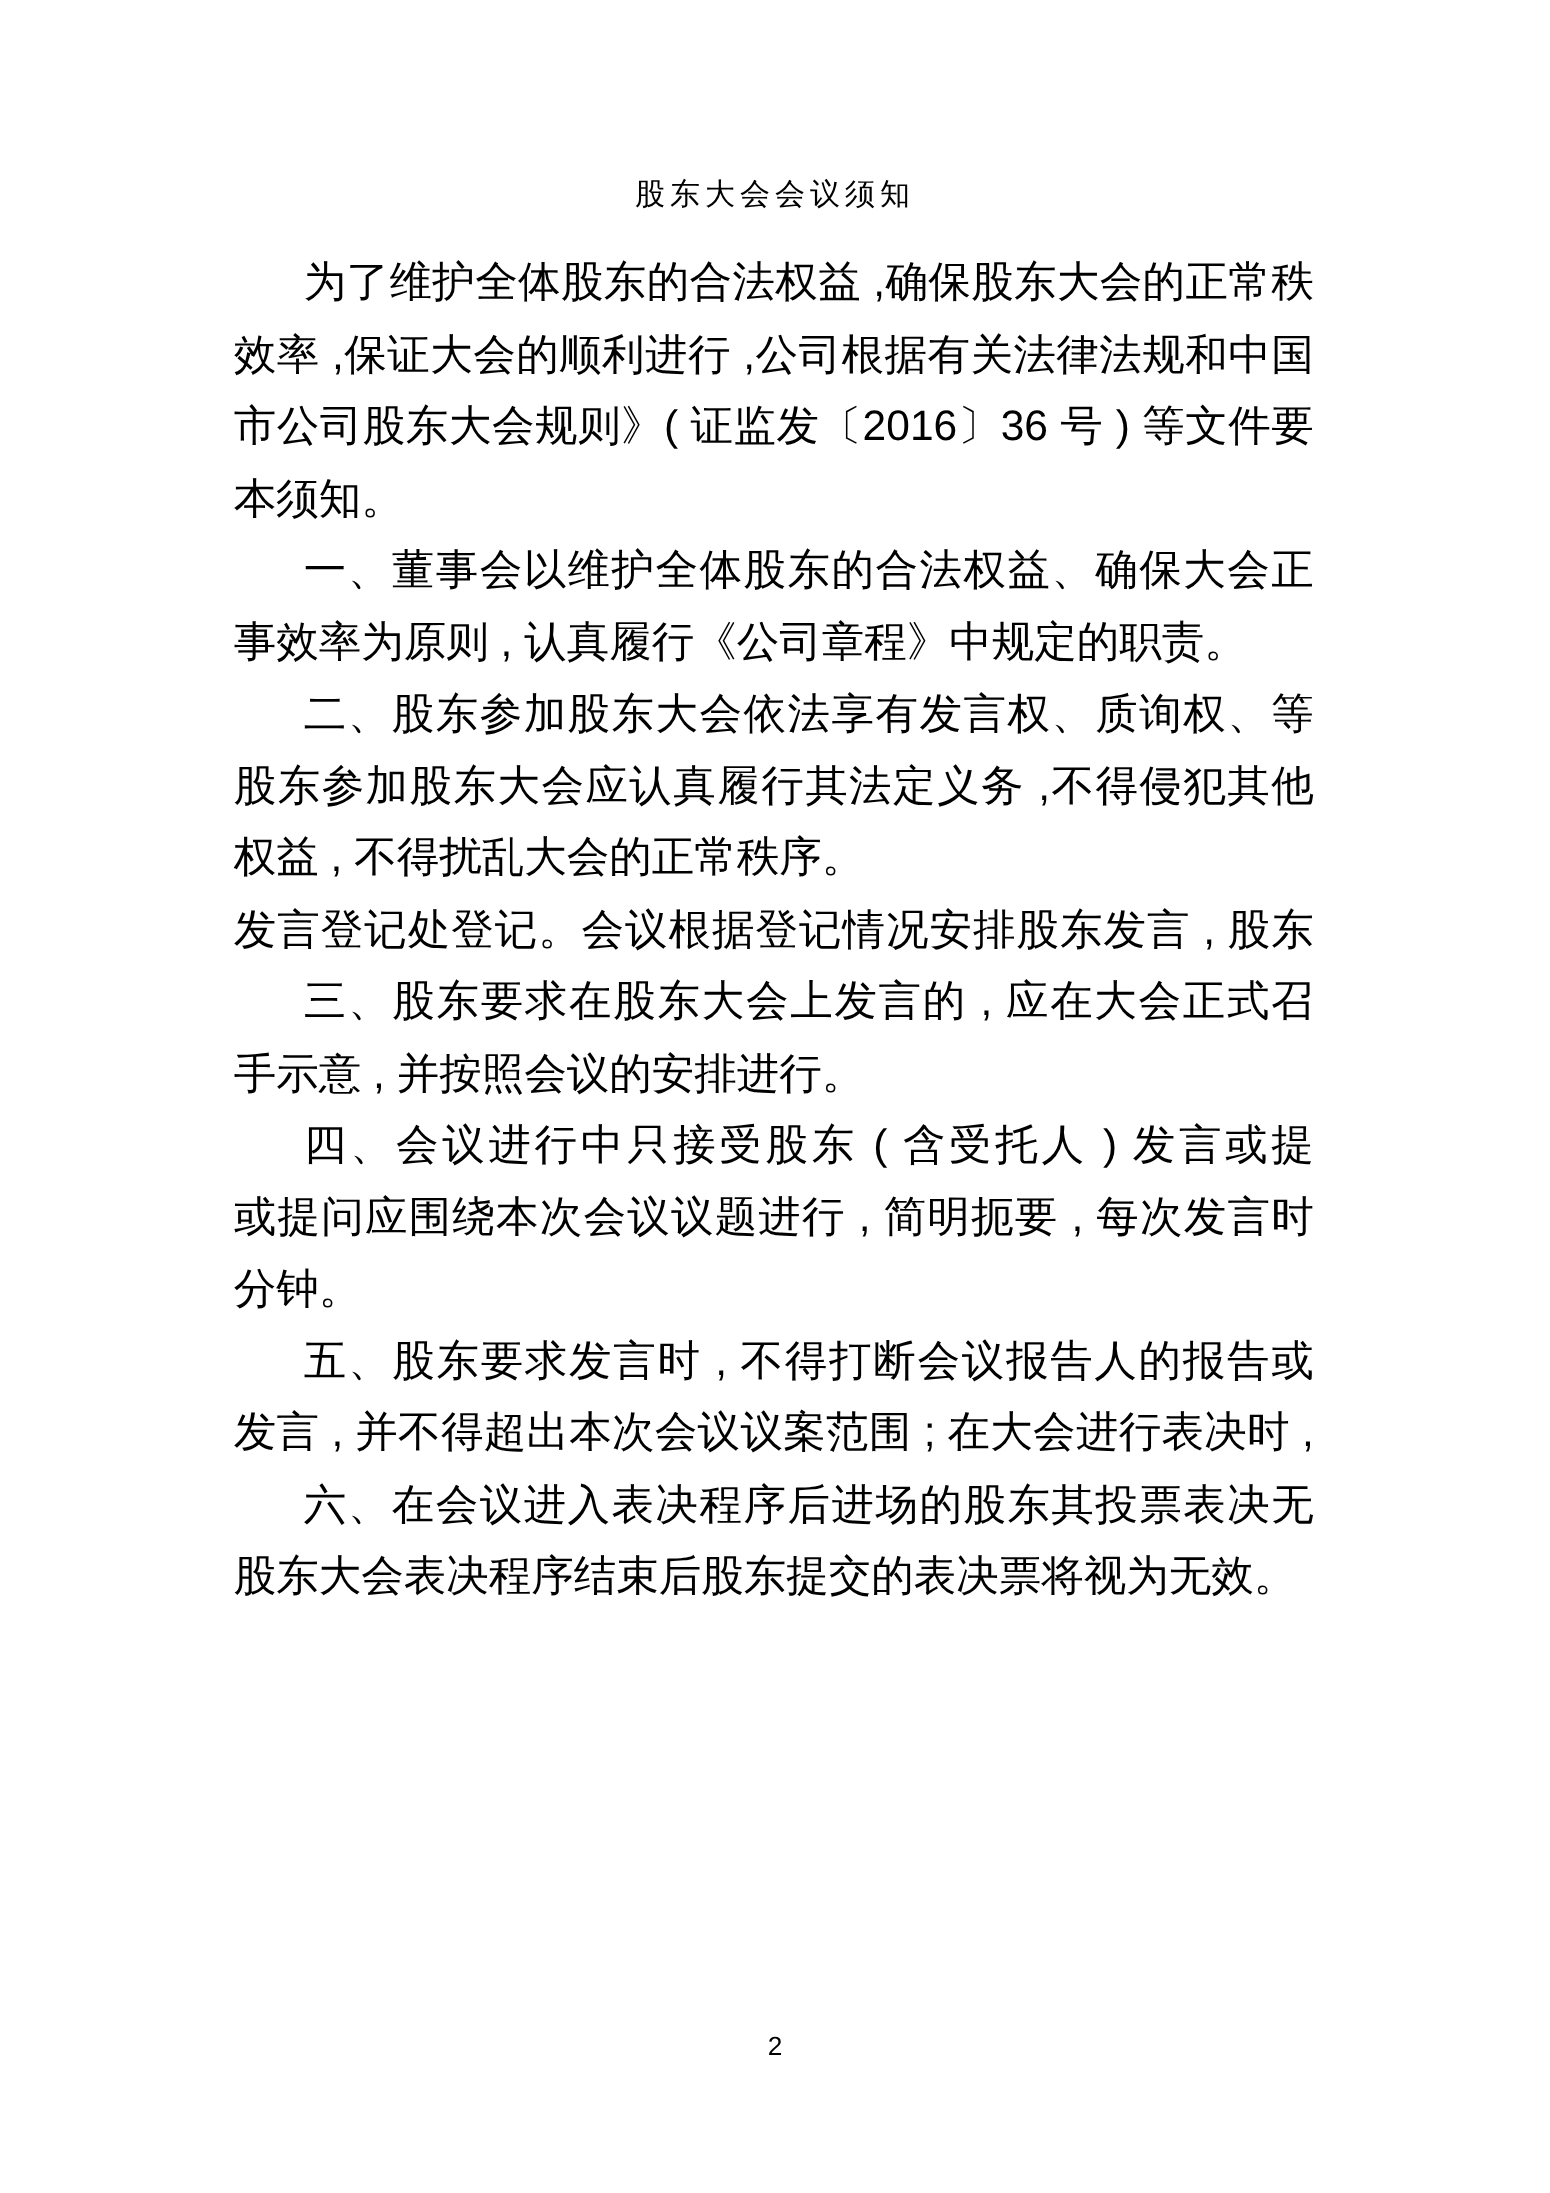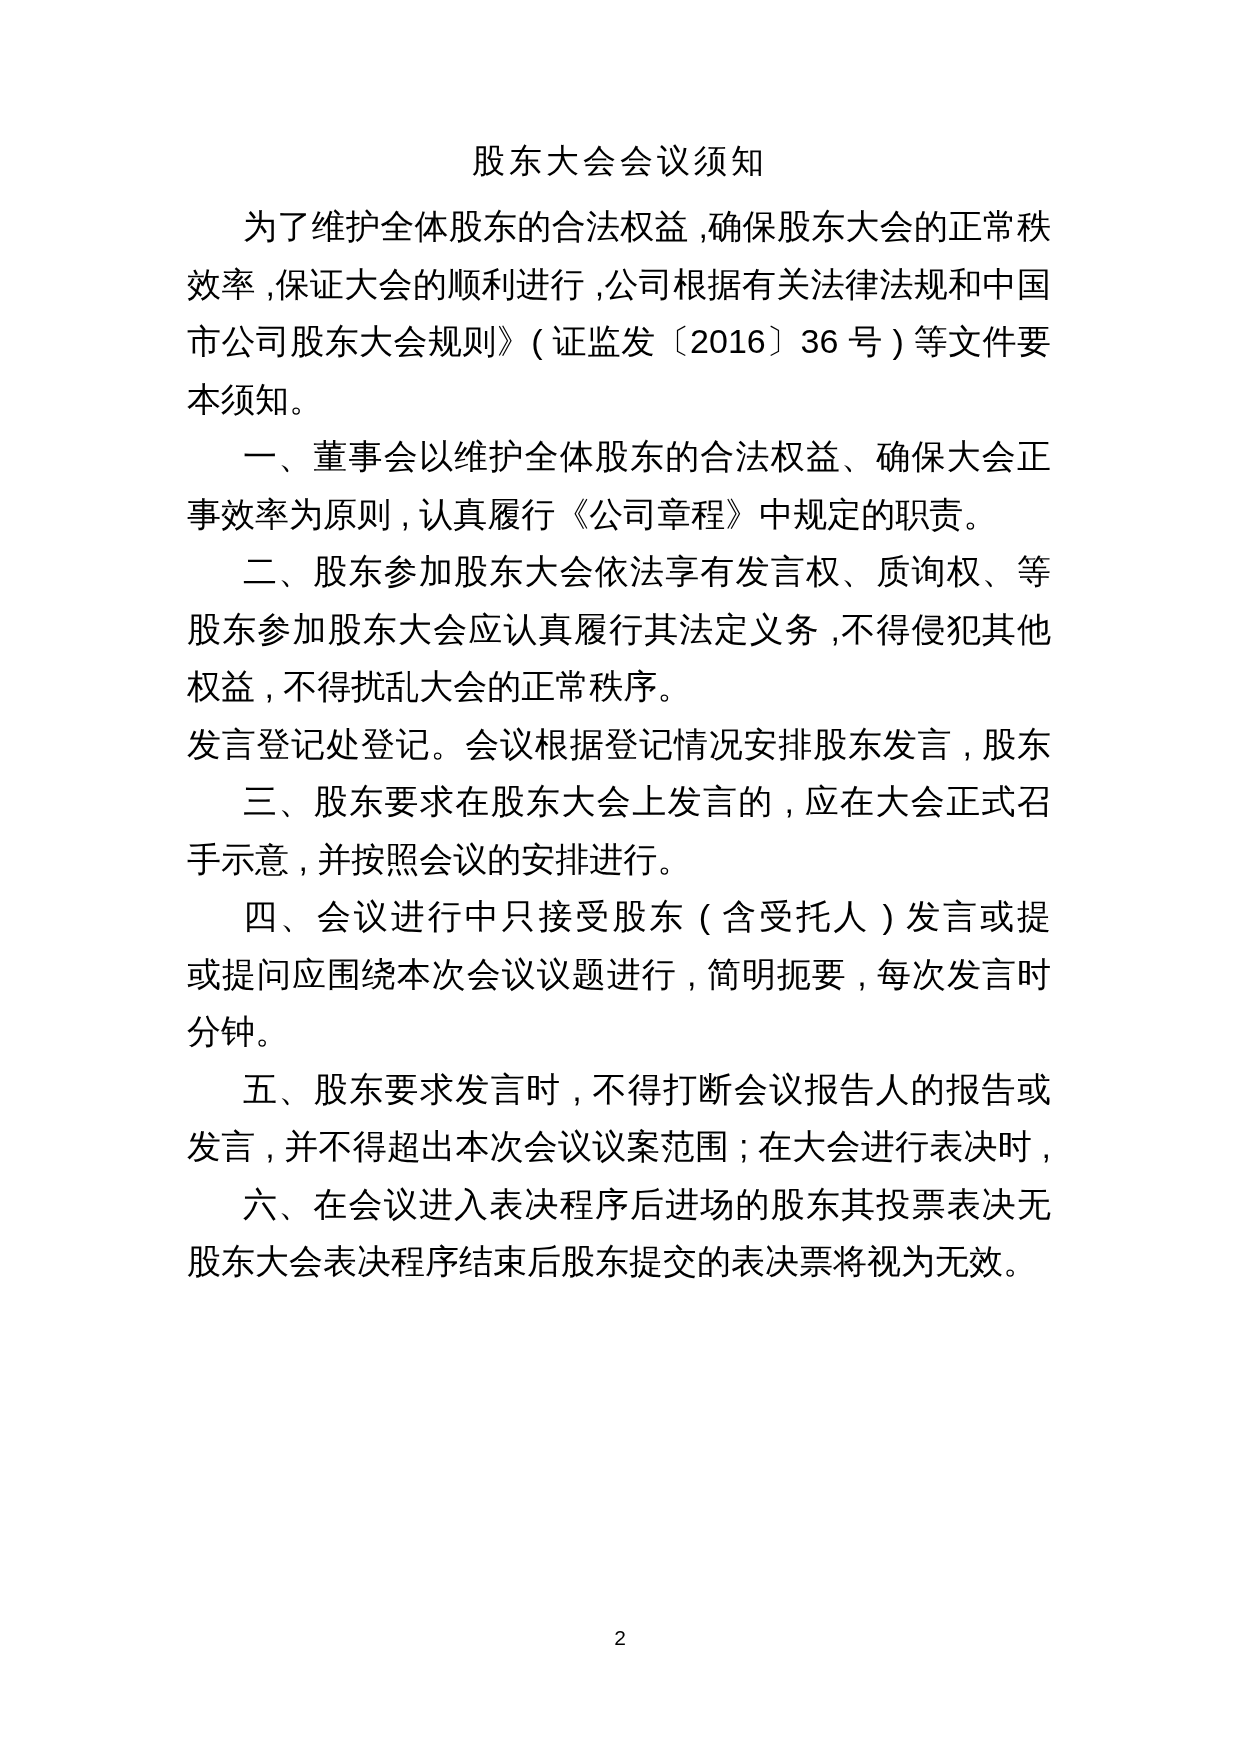--- a/index.html
+++ b/index.html
@@ -16,21 +16,21 @@
     height: 1754px;
     background: #ffffff;
     overflow: hidden;
   }
   .doc-title {
     position: absolute;
     top: 139px;
     left: 0;
     width: 100%;
     text-align: center;
-    font-size: 33px;
+    font-size: 24px;
     font-weight: 500;
     letter-spacing: 4px;
     white-space: nowrap;
   }
   .body-text {
     position: absolute;
     top: 198px;
     left: 187px;
     width: 864px;
   }

